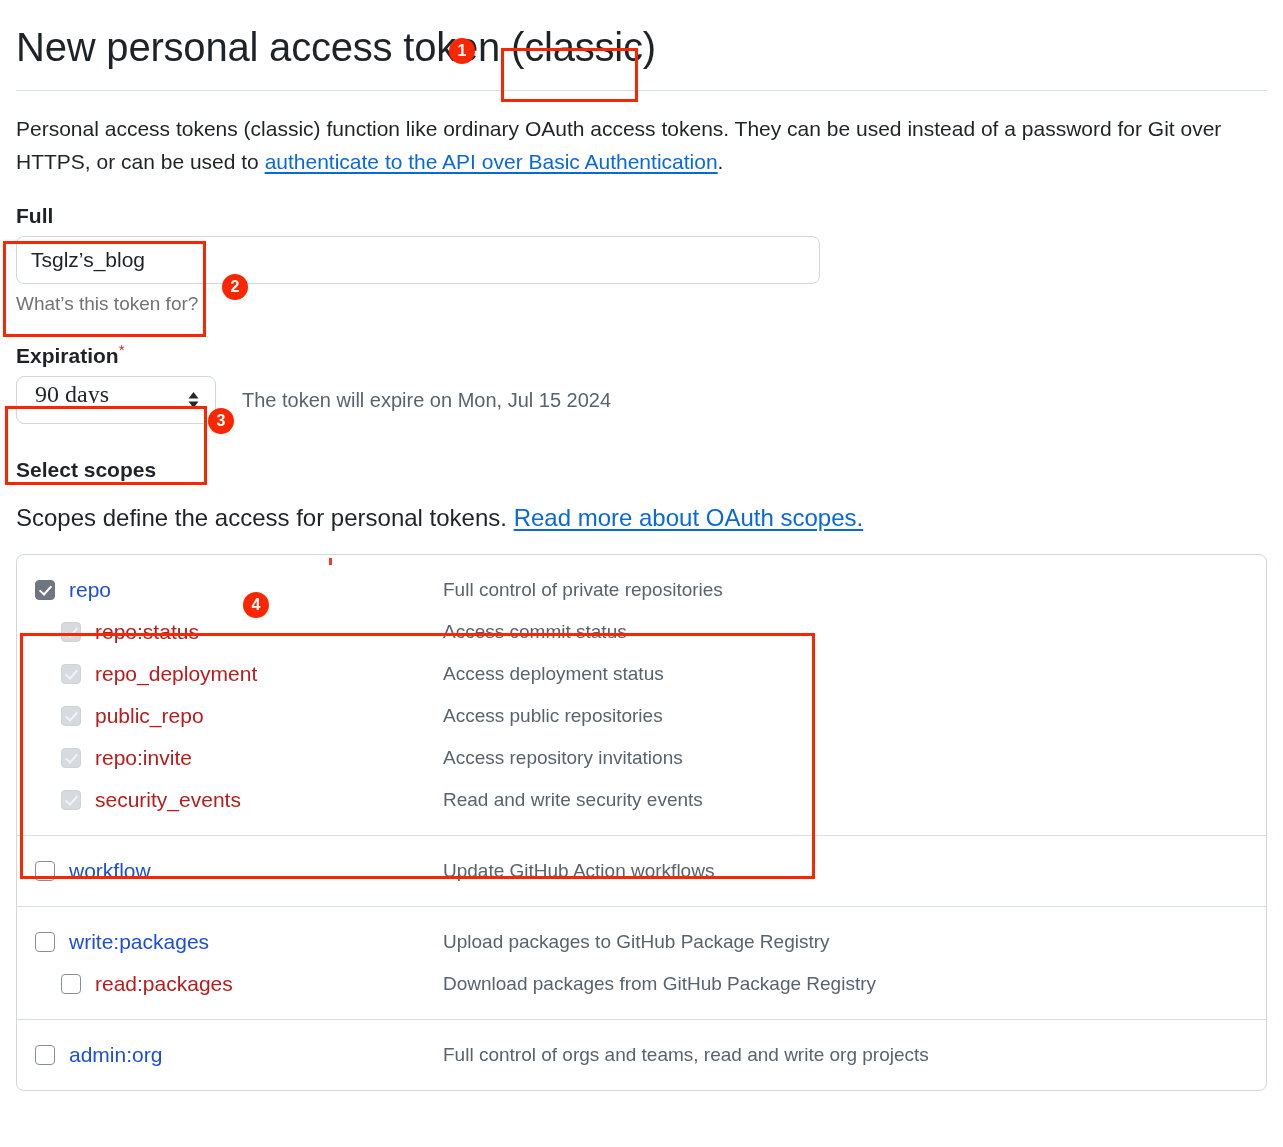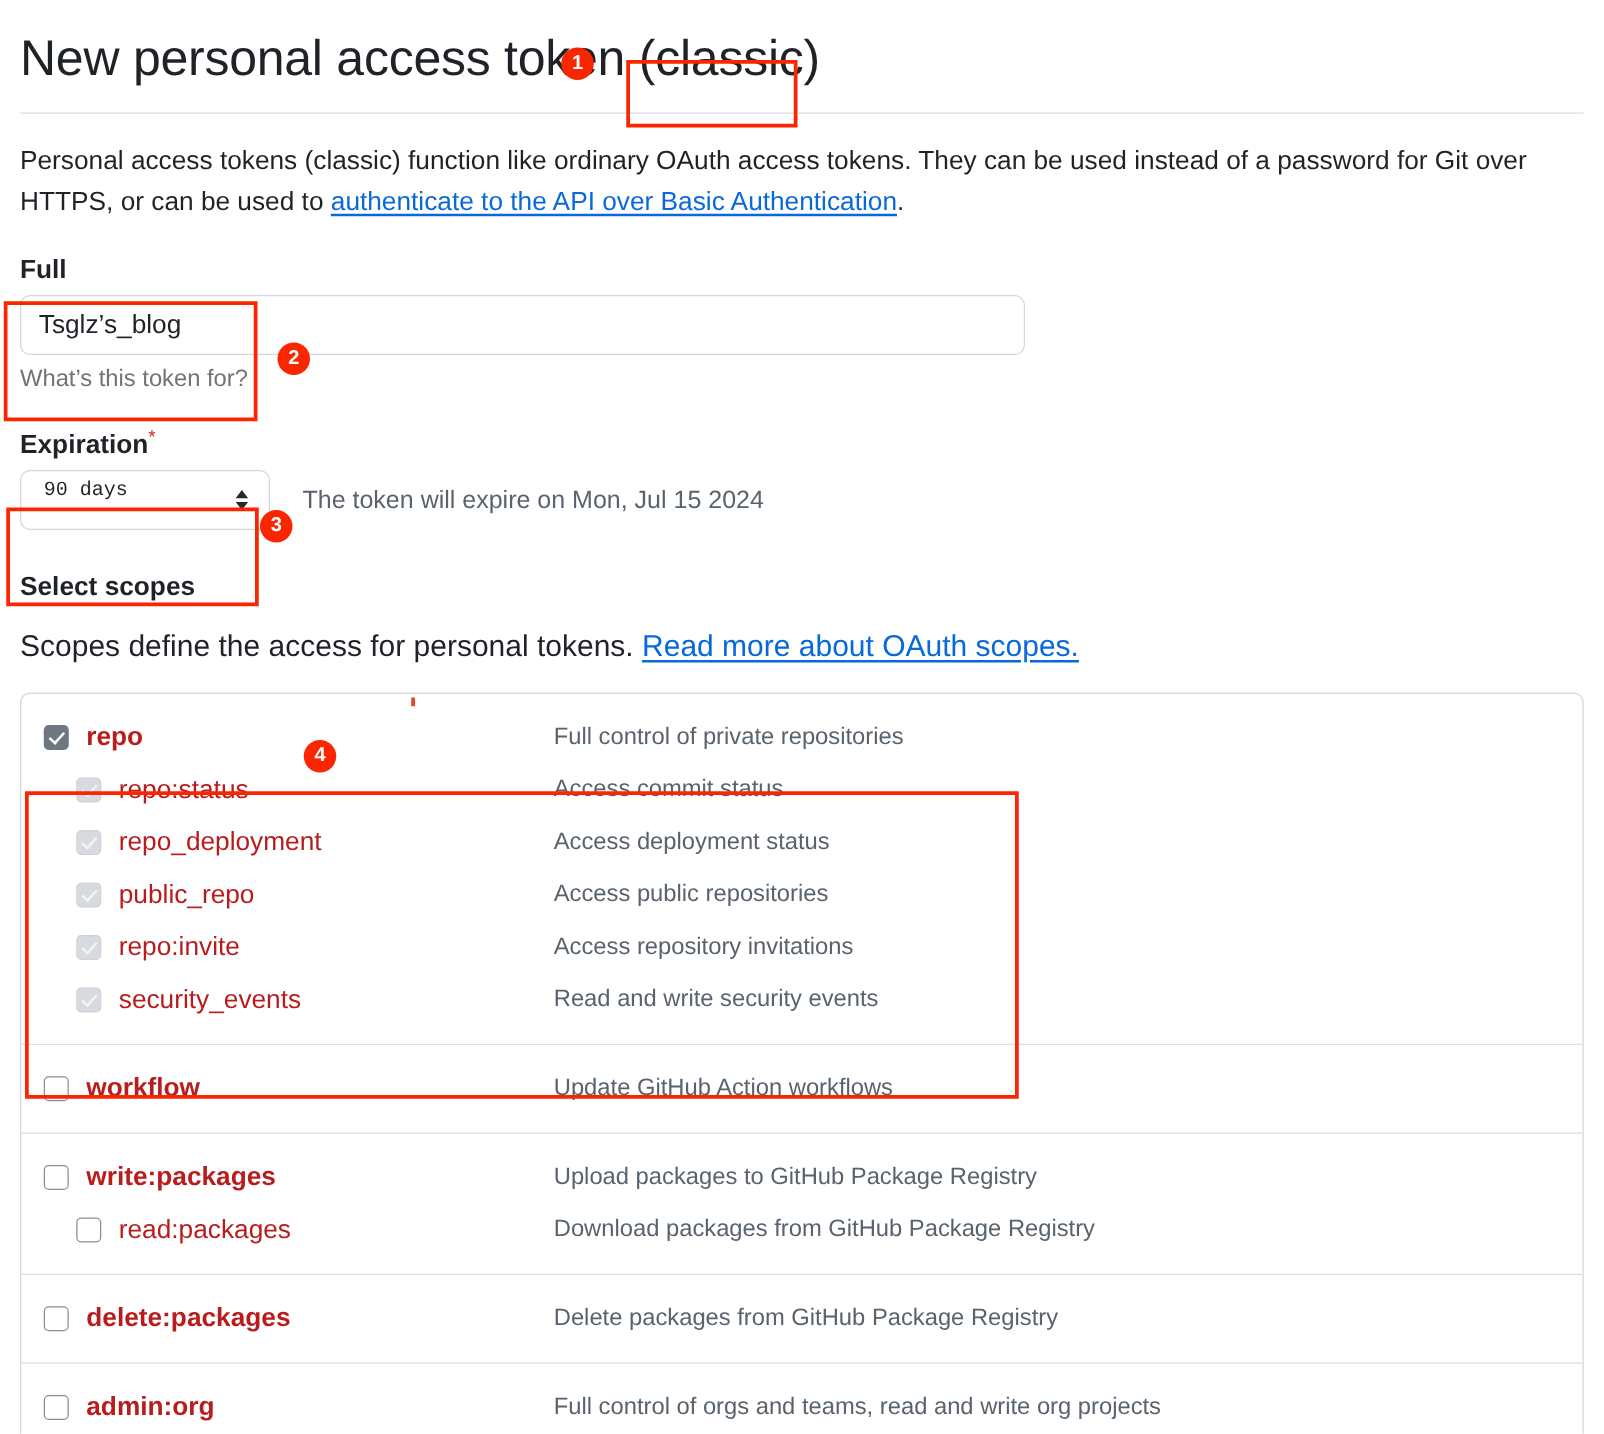--- a/index.html
+++ b/index.html
@@ -96,22 +96,22 @@
     display: inline-block;
   }
   .exp-select {
     box-sizing: border-box;
     -webkit-appearance: none;
     -moz-appearance: none;
     appearance: none;
     width: 200px;
     height: 48px;
     padding: 4px 40px 20px 18px;
-    font-size: 16px;
-    font-family: Liberation Mono, monospace;
+    font-size: 24px;
+    font-family: Liberation Serif, serif;
     color: #1f2328;
     background: #ffffff;
     border: 1px solid #d0d7de;
     border-radius: 8px;
     outline: none;
   }
   .select-arrows {
     position: absolute;
     right: 16px;
     top: 50%;
@@ -196,22 +196,22 @@
     top: 2px;
     width: 5px;
     height: 10px;
     border: solid #f1f3f5;
     border-width: 0 2px 2px 0;
     transform: rotate(42deg);
   }
 
   .scope-name {
     font-size: 21px;
-    font-weight: bold;
-    color: #b91c1c;
+    font-weight: normal;
+    color: #1d4ed8;
     width: 374px;
     flex: 0 0 auto;
   }
   .scope-row.child .scope-name {
     font-weight: normal;
     color: #b91c1c;
     width: 348px;
   }
   .scope-desc {
     font-size: 19px;
@@ -338,27 +338,20 @@
         </div>
         <div class="scope-row child">
           <span class="cb"></span>
           <span class="scope-name">read:packages</span>
           <span class="scope-desc">Download packages from GitHub Package Registry</span>
         </div>
       </div>
       <div class="scope-group">
         <div class="scope-row">
           <span class="cb"></span>
-          <span class="scope-name">delete:packages</span>
-          <span class="scope-desc">Delete packages from GitHub Package Registry</span>
-        </div>
-      </div>
-      <div class="scope-group">
-        <div class="scope-row">
-          <span class="cb"></span>
           <span class="scope-name">admin:org</span>
           <span class="scope-desc">Full control of orgs and teams, read and write org projects</span>
         </div>
       </div>
     </div>
 
   <div class="anno-box" style="left:501px; top:24px; width:137px; height:54px;"></div>
   <div class="anno-badge" style="left:449px; top:14px;">1</div>
 
   <div class="anno-box" style="left:3px; top:217px; width:203px; height:96px;"></div>

